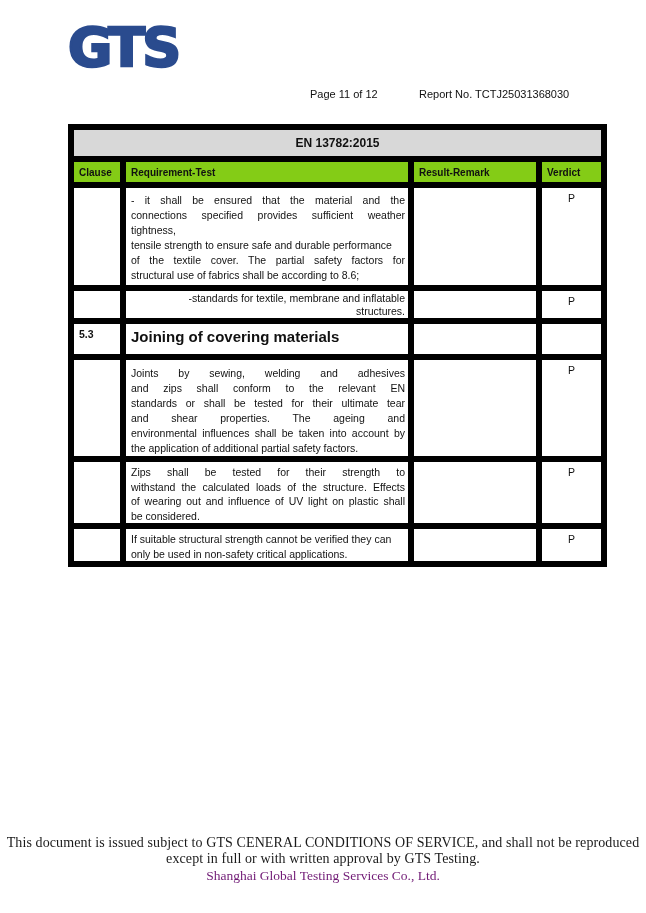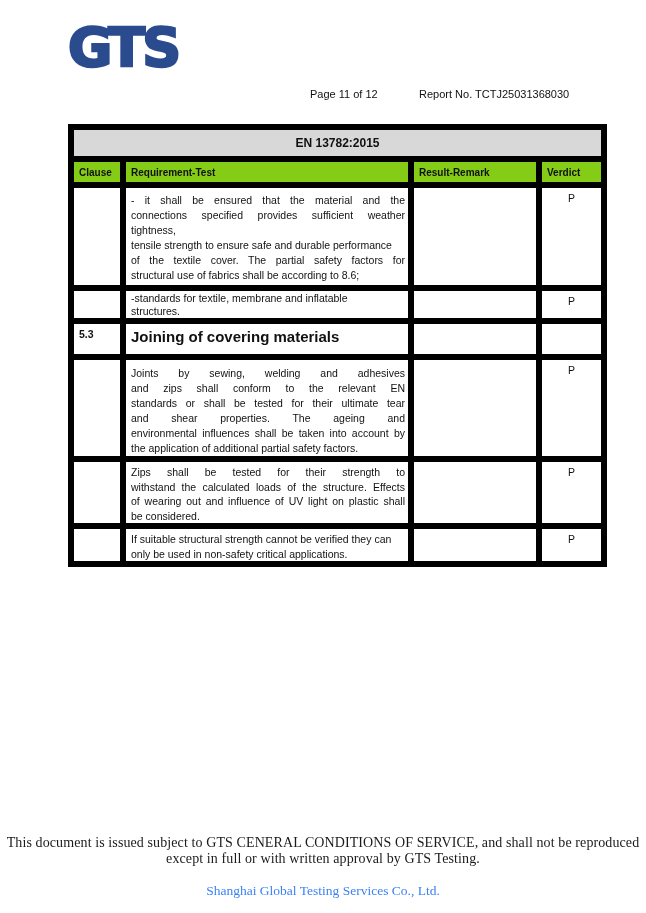--- a/index.html
+++ b/index.html
@@ -46,40 +46,40 @@
   td.res     { padding: 4px 2px 0 5px; }
   td.verdict { text-align: center; padding-top: 4px; font-size: 11.5px; }
 
   .line       { min-height: 1em; }
   .line.j     { text-align: justify; text-align-last: justify; text-justify: inter-word; }
   .line.l     { text-align: left; white-space: nowrap; }
   .bold       { font-weight: bold; font-size: 15px; }
 
   tr.r1 { height: 103px; } tr.r1 .line { line-height: 15px; }
   tr.r1 td.req { padding-top: 5px; }
-  tr.r2 { height: 27px; }  tr.r2 .line { line-height: 13px; }
+  tr.r2 { height: 27px; }  tr.r2 .line { line-height: 13px; text-align: right; }
   tr.r2 td.req { padding-top: 1px; }
   tr.r3 { height: 36px; }
   tr.r3 td.req { padding-top: 4px; }
   tr.r4 { height: 100px; } tr.r4 .line { line-height: 15px; }
   tr.r4 td.req { padding-top: 6px; }
   tr.r5 { height: 60px; }  tr.r5 .line { line-height: 14.5px; }
   tr.r5 td.req { padding-top: 3px; }
   tr.r6 { height: 35px; }  tr.r6 .line { line-height: 14.5px; }
   tr.r6 td.req { padding-top: 3px; }
 
   
   .footer { position: absolute; left: 0; top: 835px; width: 646px; text-align: center; }
   .disclaimer {
     font-family: "Liberation Serif", serif;
     font-size: 14px; letter-spacing: 0.1px; color: #1a1a1a;
   }
   .company {
     font-family: "Liberation Serif", serif;
-    font-size: 13.5px; margin-top: 16px; color: #3b82f6;
+    font-size: 13.5px; margin-top: 1px; color: #701a75;
   }
 </style>
 </head>
 <body>
 
 <div class="page">
 
   <div class="logo">
     <svg width="150" height="58" viewBox="0 0 150 58">
       <text x="2" y="48" font-family="DejaVu Sans, sans-serif" font-weight="bold" font-size="54" letter-spacing="-3" fill="#2a4b8e" stroke="#2a4b8e" stroke-width="2.5">GTS</text>

